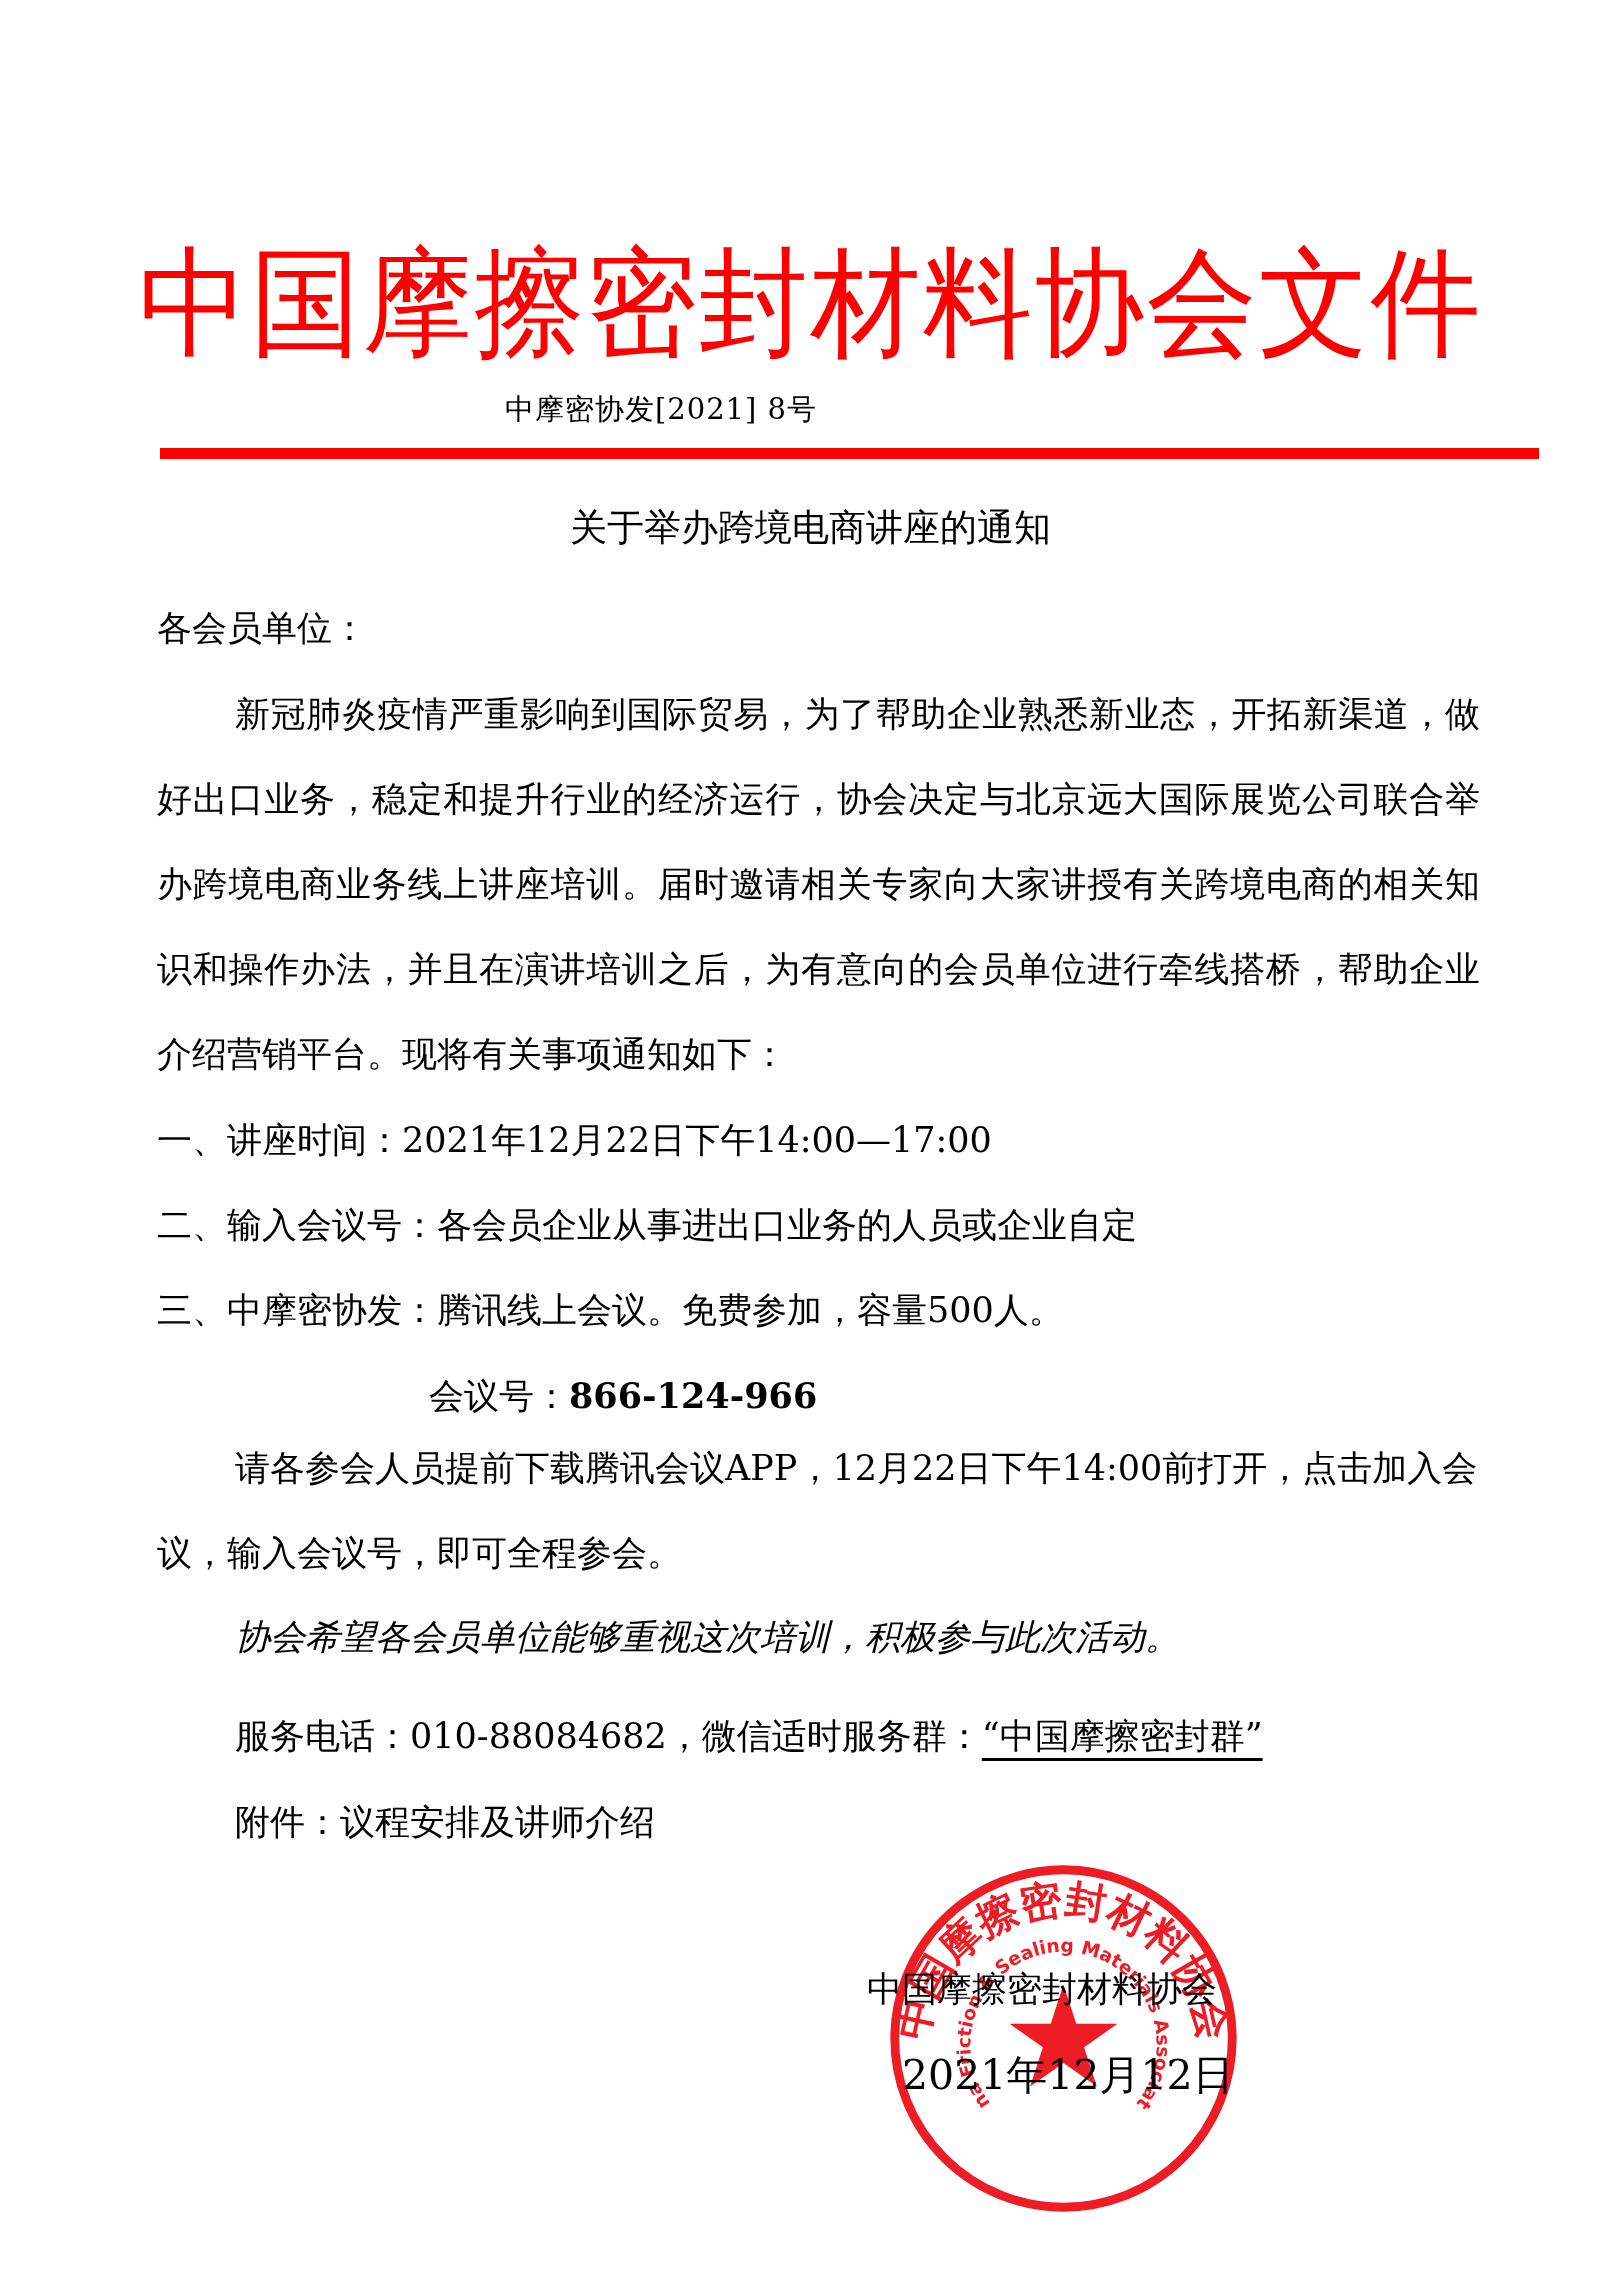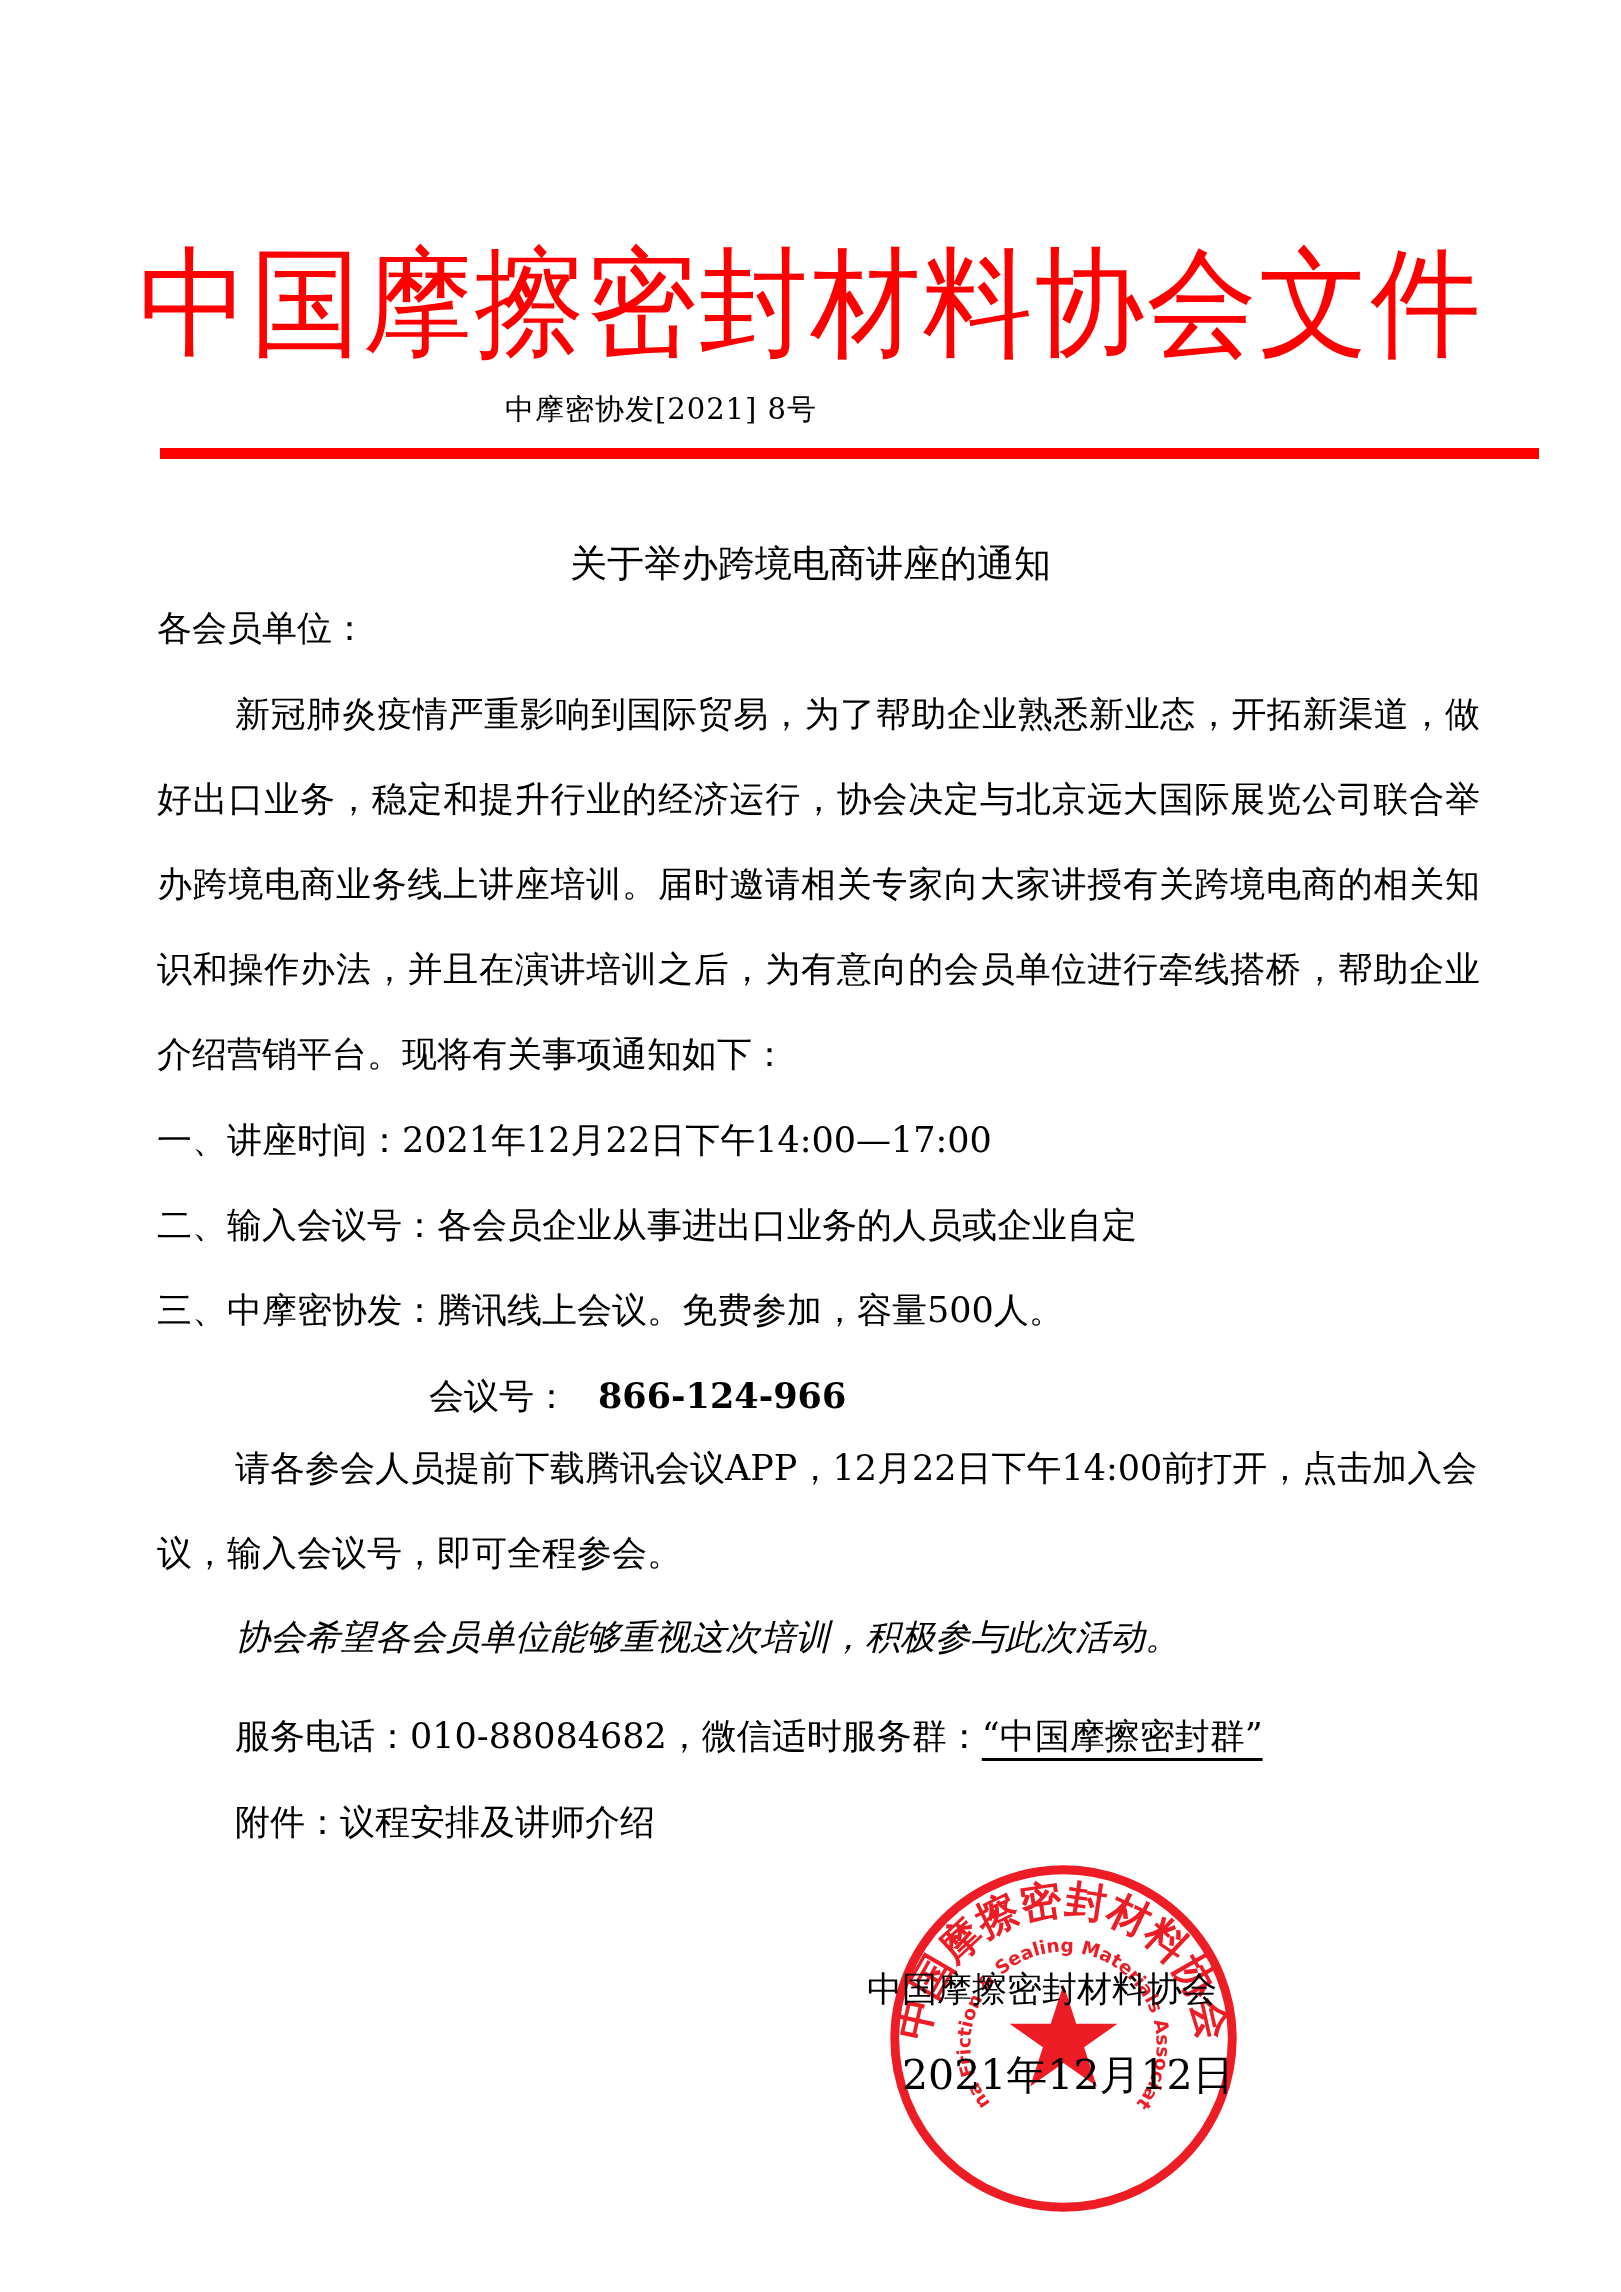--- a/index.html
+++ b/index.html
@@ -6,31 +6,31 @@
     body { width: 1621px; height: 2293px; position: relative; overflow: hidden;
            font-family: "DejaVu Serif", "Liberation Serif", serif; color: #000; }
     .abs { position: absolute; }
     .masthead { left: 0; width: 1621px; top: 235px; text-align: center;
                 font-family: "DejaVu Sans", "Liberation Sans", sans-serif;
                 font-size: 110px; line-height: 127px; color: #ff0000; letter-spacing: 2px;
                 transform: scaleY(1.08); transform-origin: center top; }
     .docno { left: 0; width: 1322px; top: 388px; text-align: center; font-size: 29px; line-height: 43px;
              letter-spacing: 1px; }
     .rule { left: 160px; width: 1379px; top: 448px; height: 10.8px; background: #ff0000; }
-    .title { left: 0; width: 1621px; top: 534px; text-align: center;
+    .title { left: 0; width: 1621px; top: 498px; text-align: center;
              font-family: "DejaVu Sans", "Liberation Sans", sans-serif; font-size: 37px; line-height: 59px; }
     .body-text { left: 157px; width: 1323px; font-size: 35px; line-height: 85px; }
     .salutation { top: 586px; }
     .para1 { top: 672px; text-indent: 78px; text-align: justify; }
     .item { left: 157px; font-size: 35px; line-height: 59px; white-space: nowrap; }
     .item1 { top: 1111px; }
     .item2 { top: 1196px; }
     .item3 { top: 1281px; }
     .meeting { left: 429px; top: 1366px; font-size: 35px; line-height: 59px; white-space: nowrap; }
-    .meeting .num { font-weight: bold; margin-left: 29px; }
+    .meeting .num { font-weight: bold; }
     .para2 { top: 1426px; text-indent: 78px; }
     .line-indent { left: 235px; font-size: 35px; line-height: 59px; white-space: nowrap; }
     .hope { top: 1608px; font-style: italic; }
     .phone { top: 1707px; }
     .phone .wechat { text-decoration: underline; text-decoration-thickness: 2.9px; text-underline-offset: 9.8px; }
     .attach { top: 1793px; }
     .seal { left: 882px; top: 1857px; width: 363px; height: 363px; }
     .sign-org { left: 867px; top: 1963px; font-size: 35px; line-height: 53px; white-space: nowrap; }
     .sign-date { left: 902px; top: 2049px; font-size: 41px; line-height: 53px; white-space: nowrap; }
   </style>

